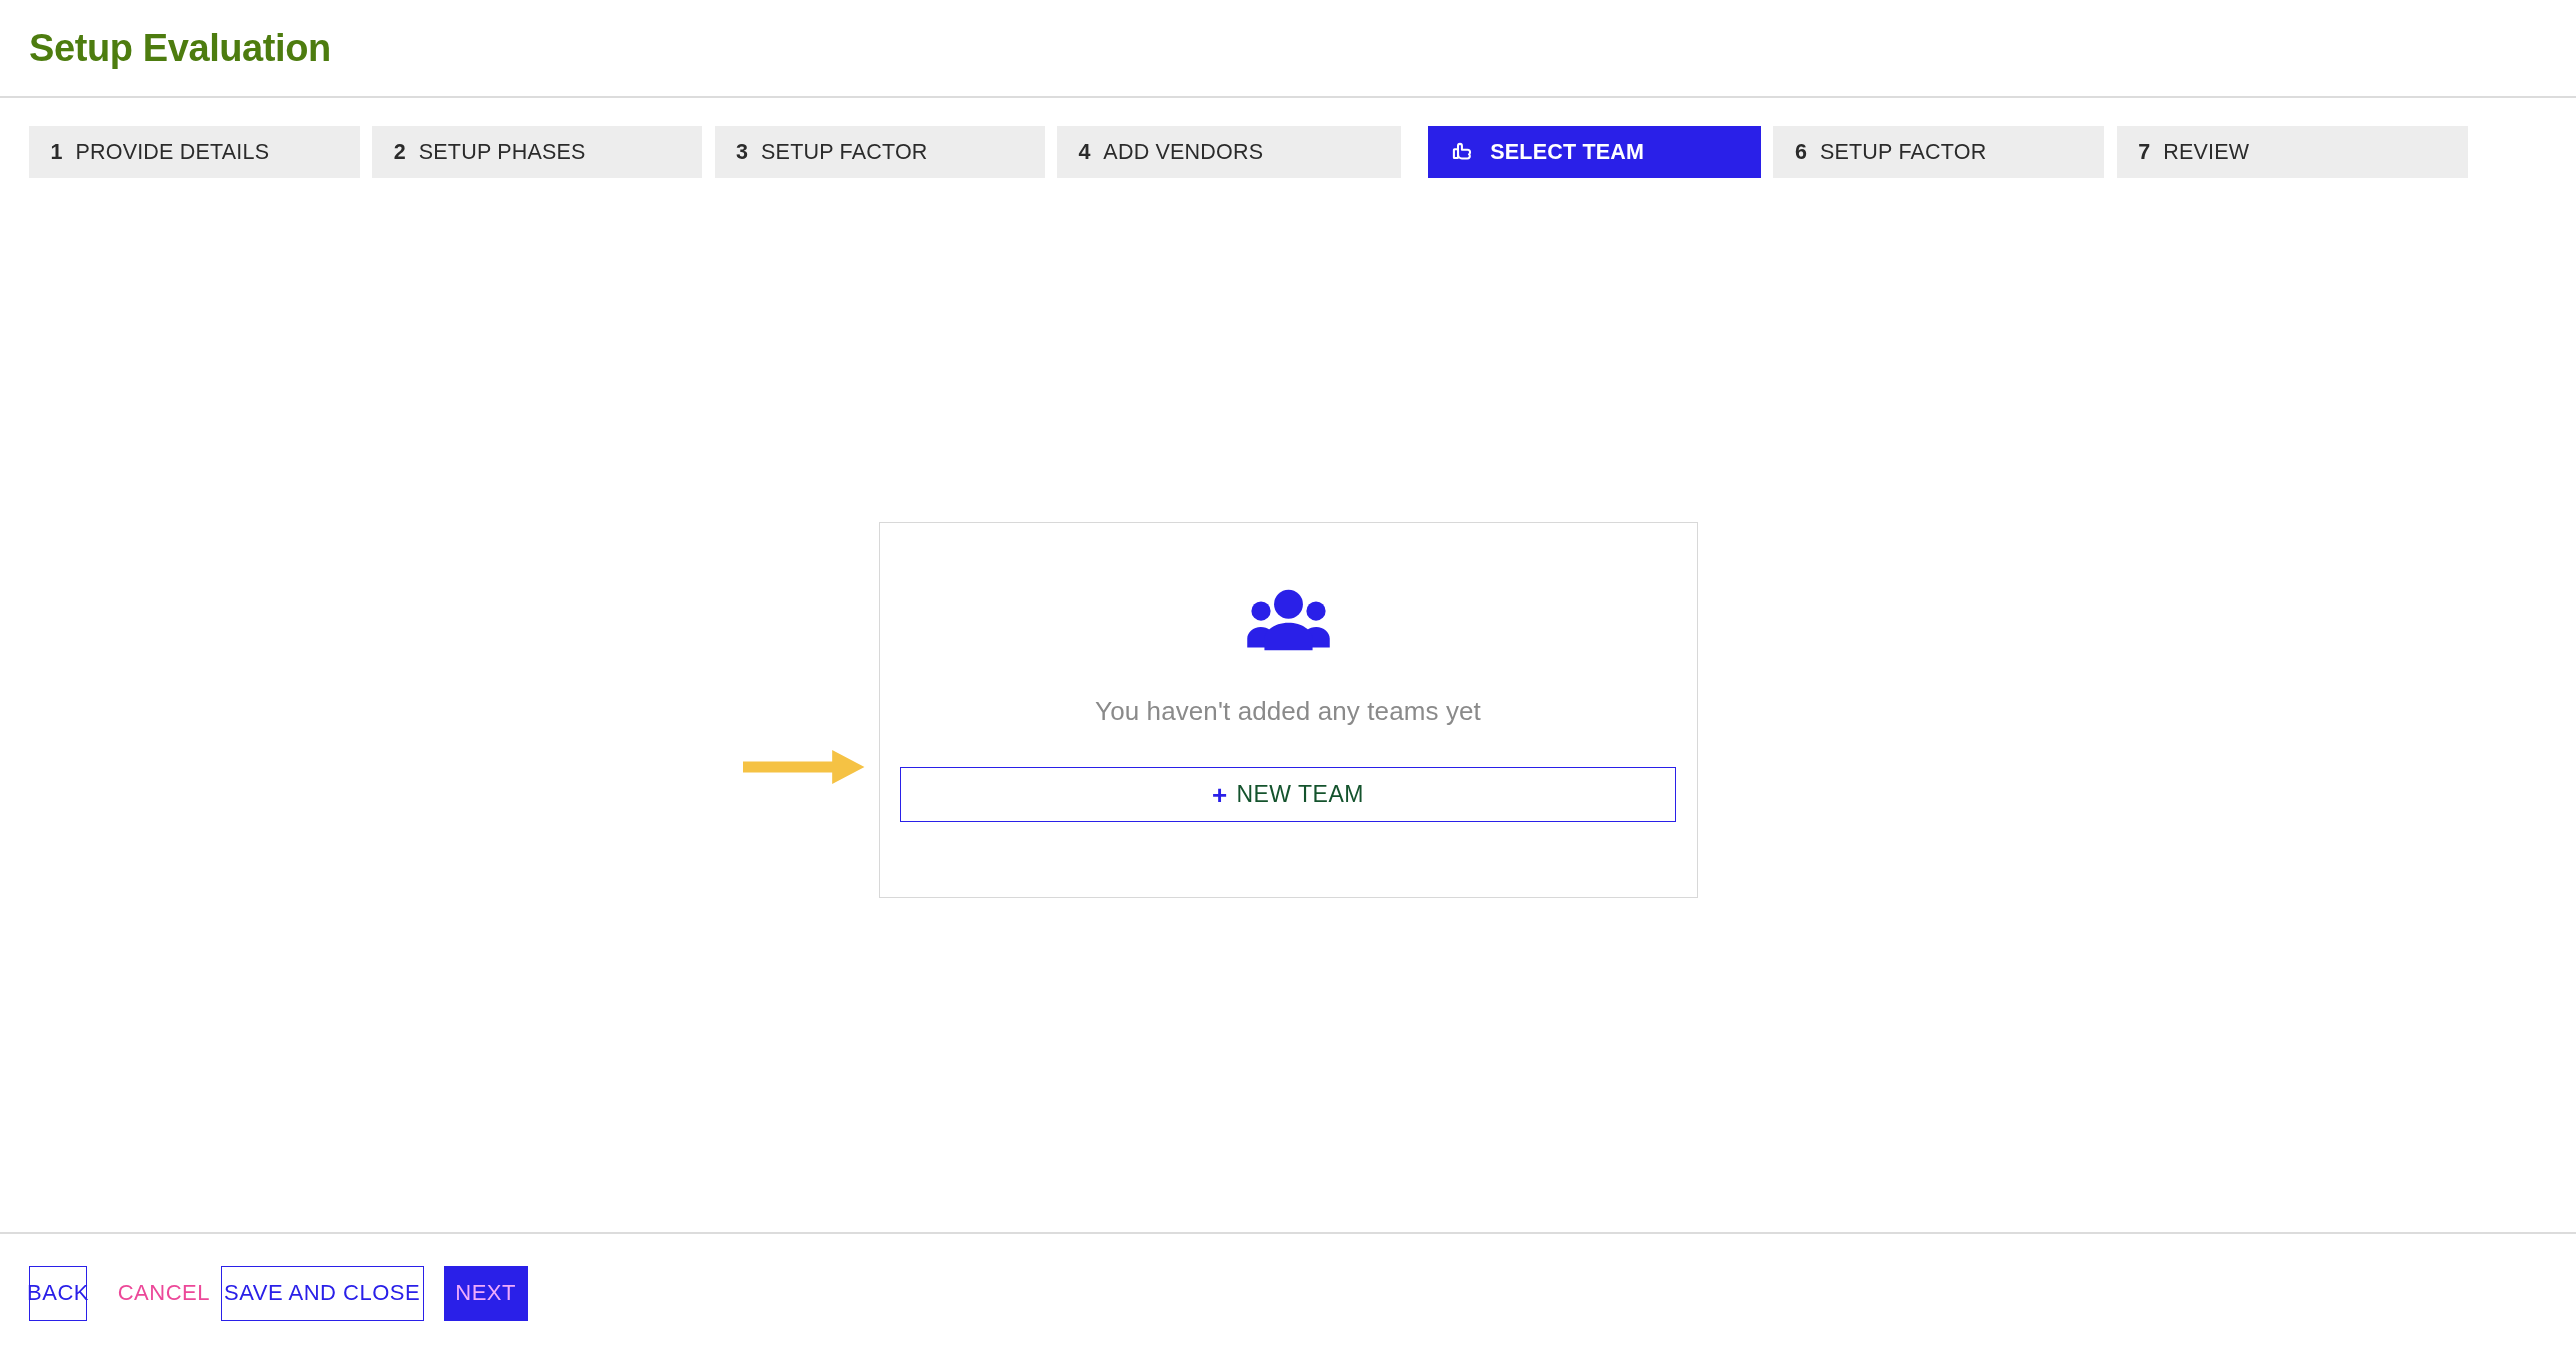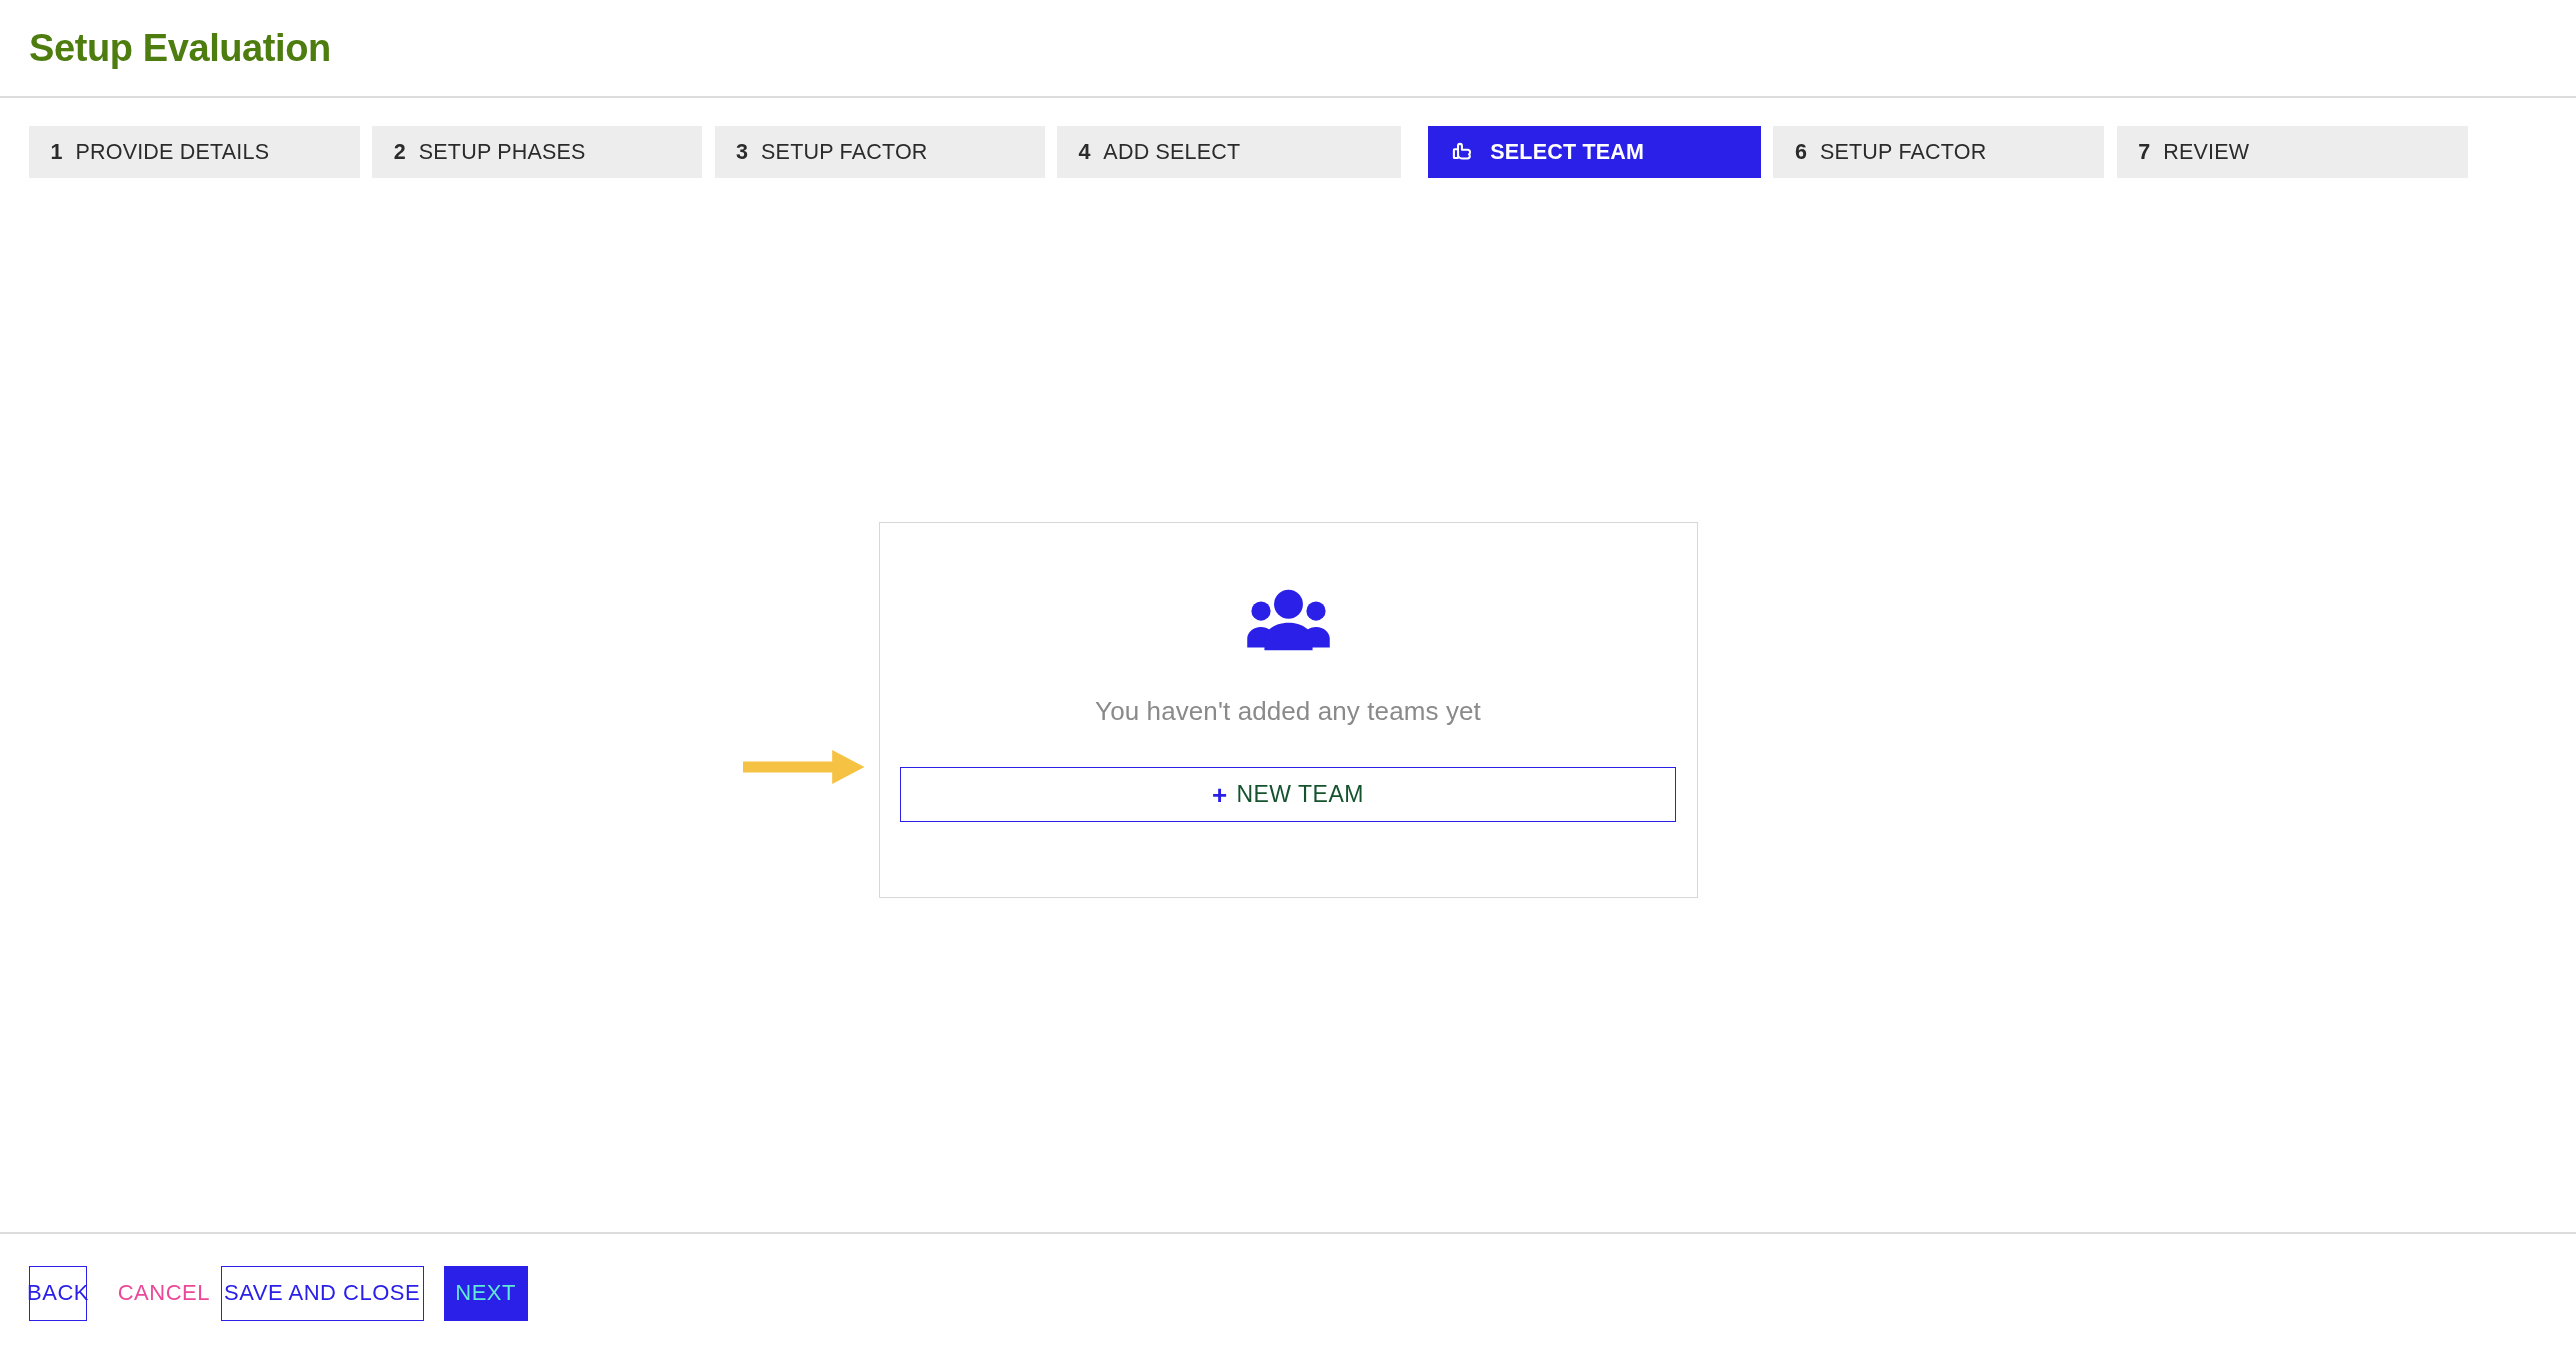--- a/index.html
+++ b/index.html
@@ -171,21 +171,21 @@
     color: #2a20e8;
     background: #ffffff;
   }
   .btn-text {
     color: #ec4899;
     background: transparent;
     border: none;
   }
   .btn-filled {
     background: #2a20e8;
-    color: #5eead4;
+    color: #f0abfc;
     border: 1.5px solid #2a20e8;
   }
   #back-button { width: 58px; }
   #cancel-button { margin-left: 20px; padding: 0 10.7px; }
   #save-close-button { width: 203px; }
   #next-button { width: 84px; margin-left: 20px; }
 </style>
 </head>
 <body>
 
@@ -205,21 +205,21 @@
     <span class="lbl">SETUP PHASES</span>
   </div>
 
   <div class="step w3">
     <span class="num">3</span>
     <span class="lbl">SETUP FACTOR</span>
   </div>
 
   <div class="step w4">
     <span class="num">4</span>
-    <span class="lbl">ADD SELECT</span>
+    <span class="lbl">ADD VENDORS</span>
   </div>
 
   <div class="step w5 active">
     <span class="pointer-icon">
       <svg viewBox="0 0 24 24" width="26" height="26" fill="none" stroke="#ffffff" stroke-width="1.9" stroke-linejoin="round" stroke-linecap="round" aria-hidden="true">
         <path d="M7.4 9.6V6.3c0-1 .8-1.8 1.8-1.8s1.8.8 1.8 1.8v3.6h5.1c1.3 0 2.4 1 2.4 2.3 0 .8-.4 1.5-1 1.9.5.4.8 1 .8 1.7 0 1.2-1 2.2-2.2 2.2H11c-2 0-3.6-1.6-3.6-3.6z"></path>
         <rect x="3.6" y="9.4" width="3.8" height="8.2" rx="0.5"></rect>
       </svg>
     </span>
     <span class="lbl">SELECT TEAM</span>

